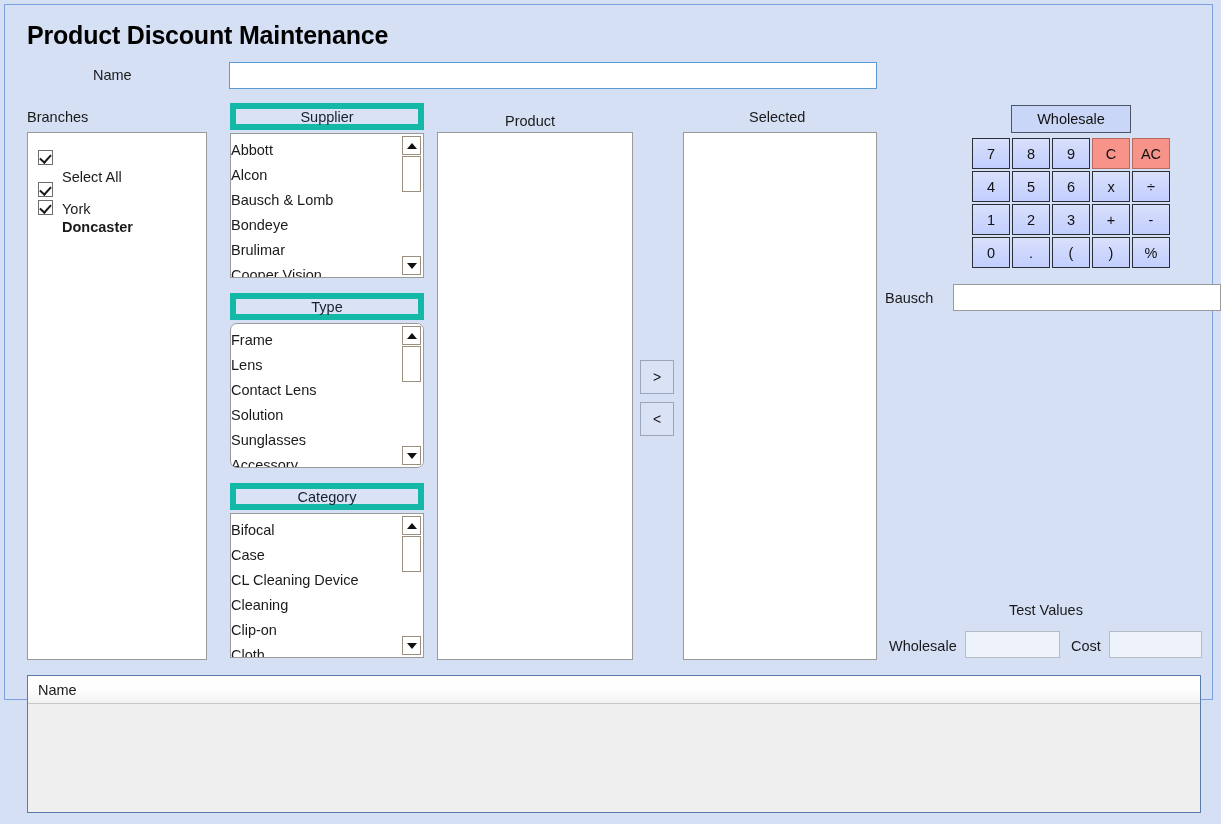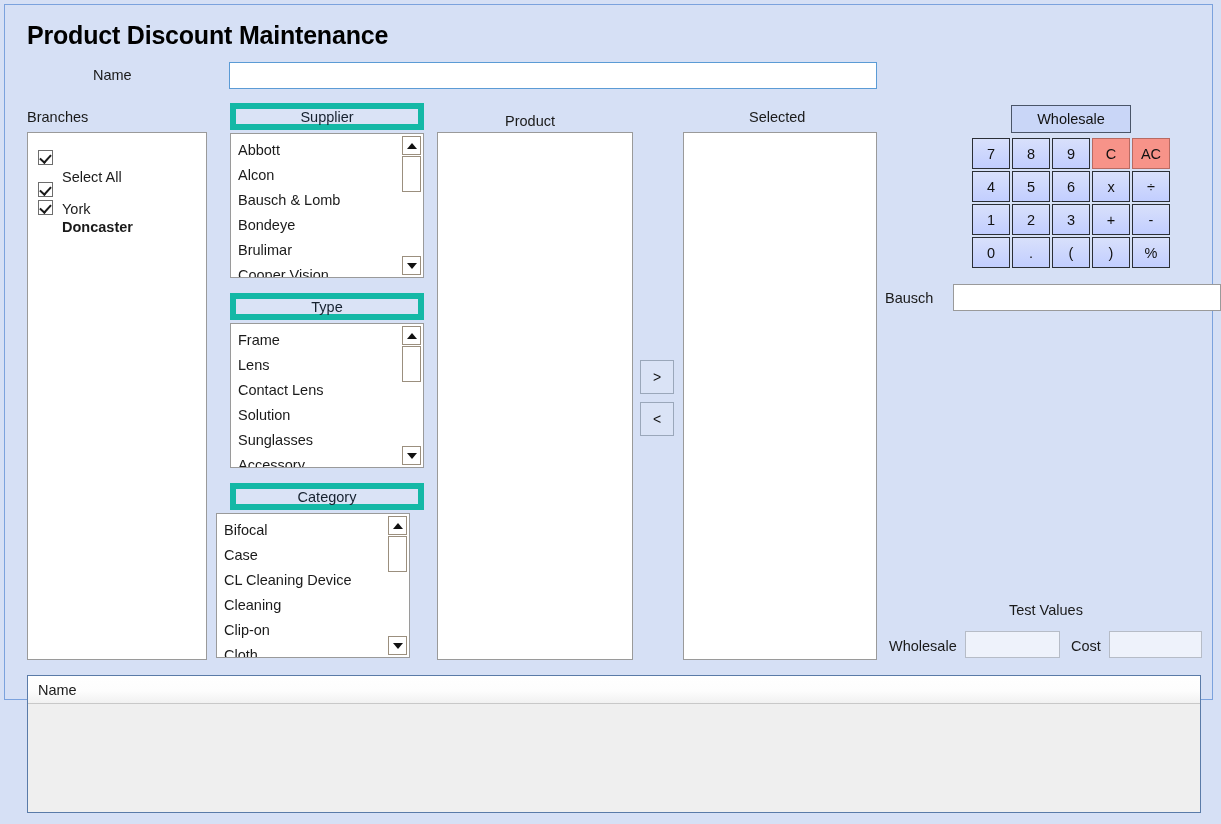--- a/index.html
+++ b/index.html
@@ -127,28 +127,28 @@
   }
 
   
   .listbox {
     width: 194px; height: 145px;
     background: #ffffff;
     border: 1px solid #9a9a9a;
     overflow: hidden;
   }
   #supplier-list { left: 225px; top: 128px; }
-  #type-list     { left: 225px; top: 318px; }
-  #category-list { left: 211px; top: 508px; }
+  #type-list     { left: 225px; top: 318px; border-radius: 7px; }
+  #category-list { left: 225px; top: 508px; }
 
   .list-items {
     position: absolute;
     left: 0; top: 0;
     right: 22px;
-    padding: 4px 0 0 7px;
+    padding: 4px 0 0 0;
   }
   .list-item {
     font-size: 14.5px;
     line-height: 25px;
     height: 25px;
     color: #1a1a1a;
     white-space: nowrap;
     overflow: hidden;
   }
 

